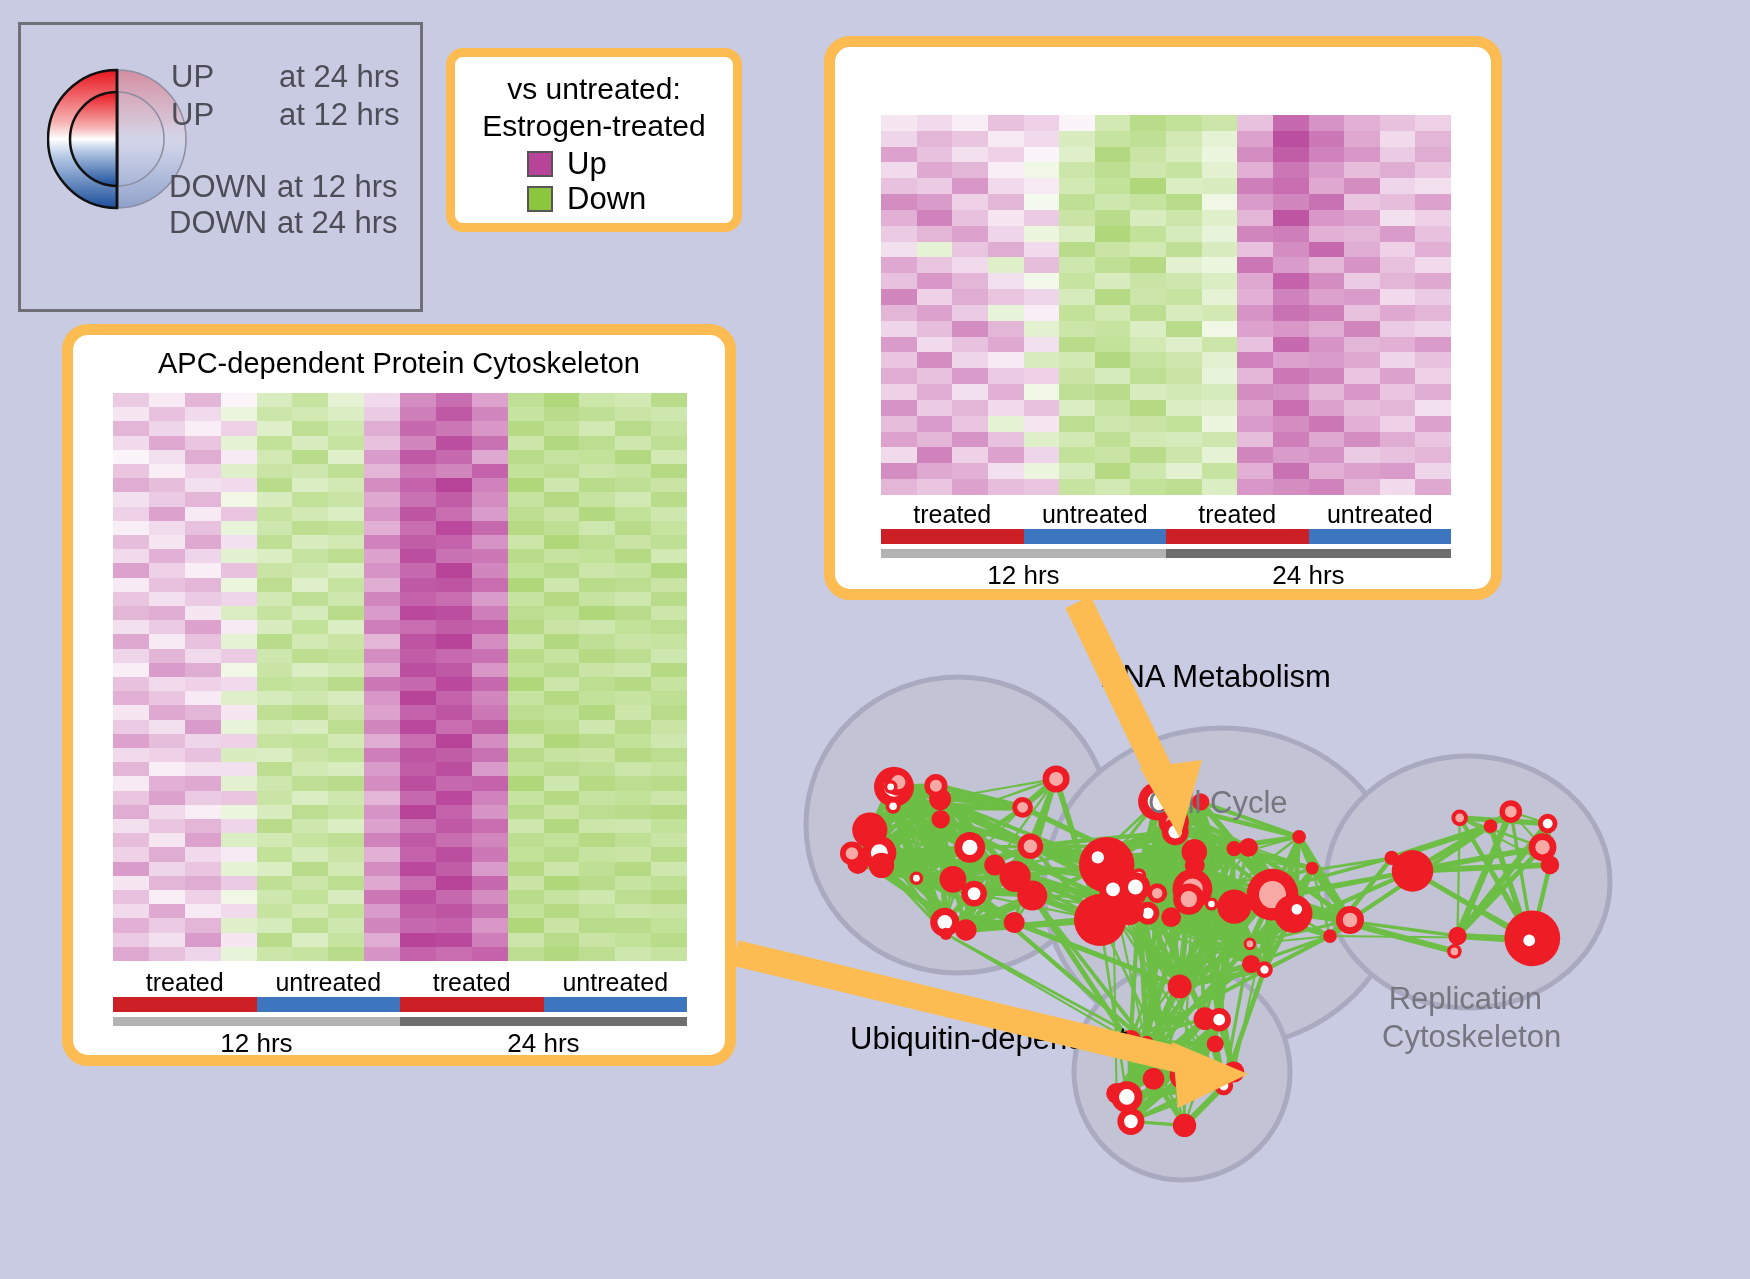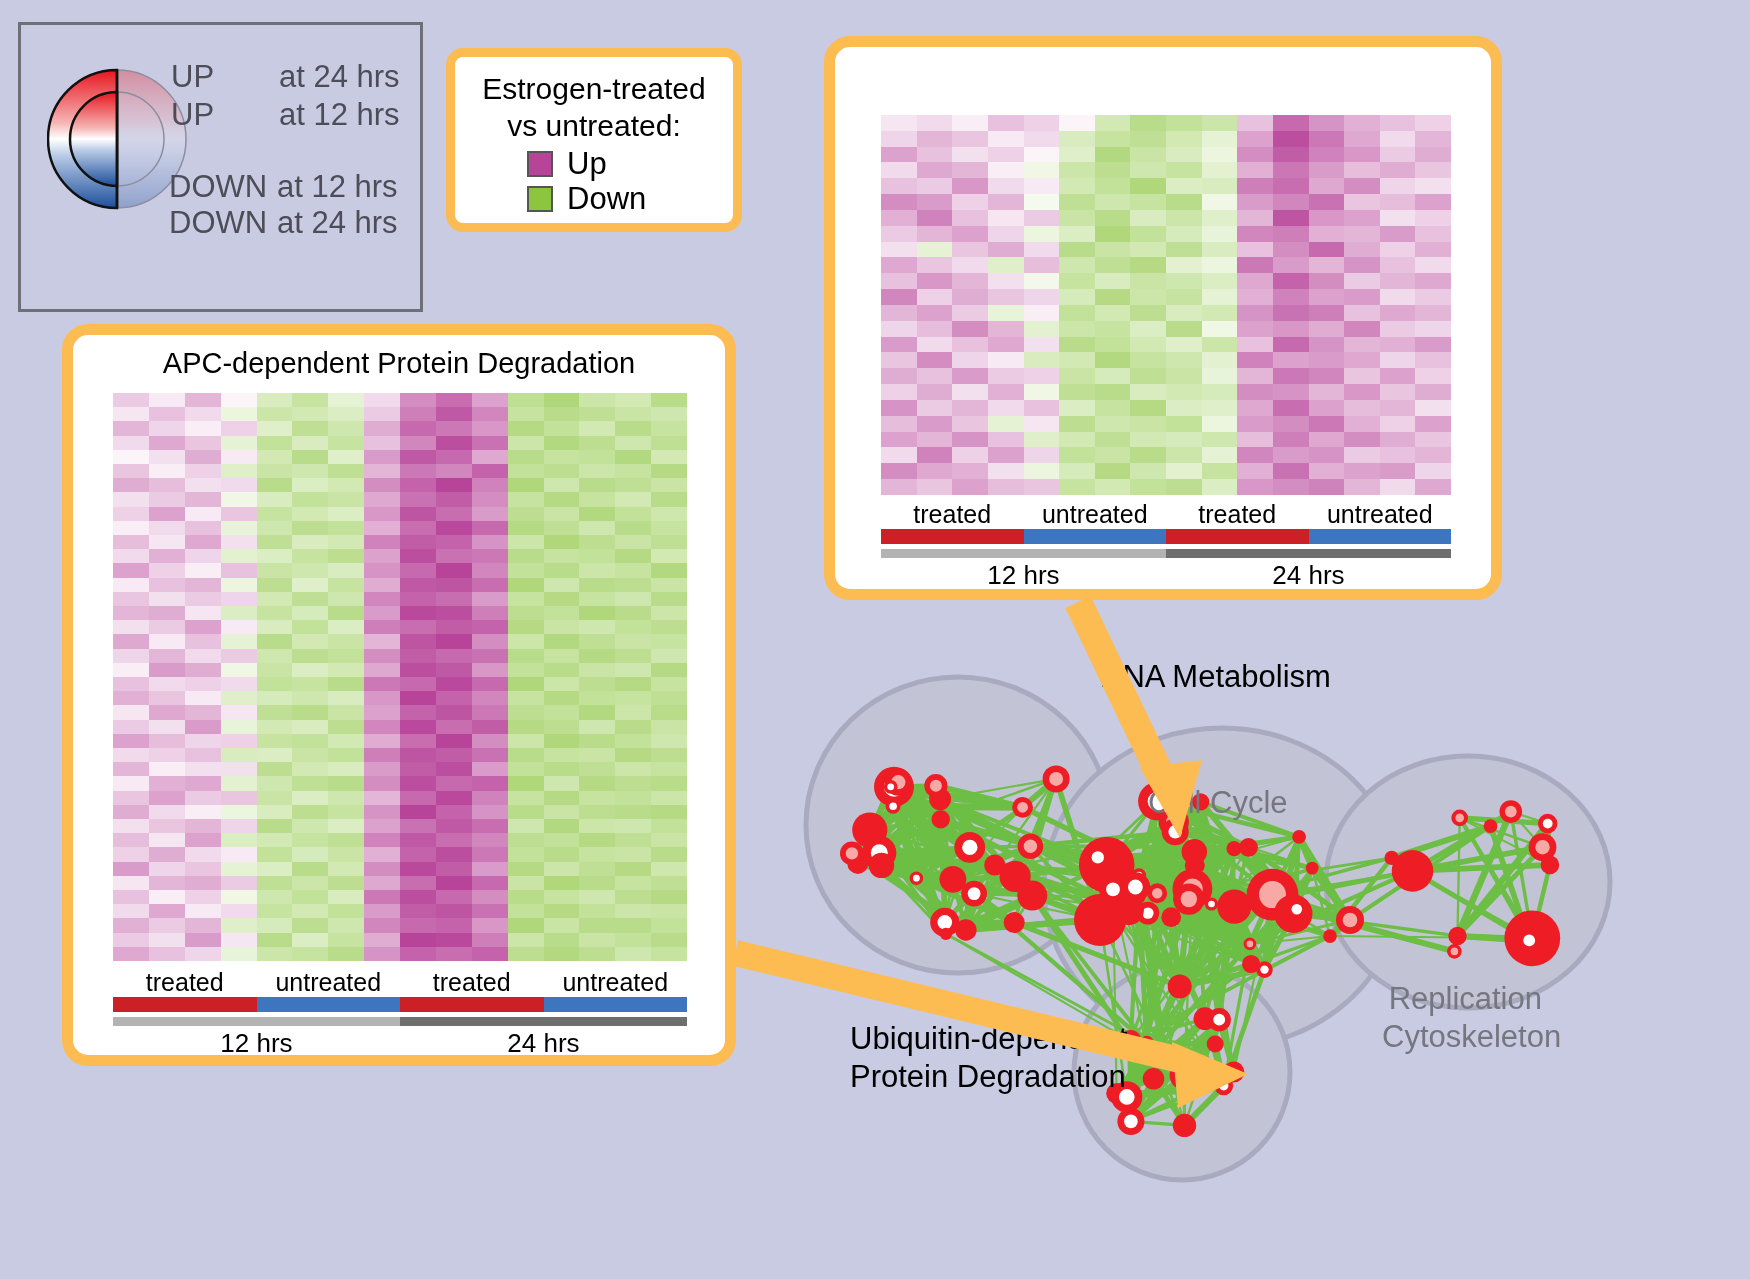--- a/index.html
+++ b/index.html
@@ -133,22 +133,22 @@
     </div>
     <div class="key-row" id="key-dn24">
       <span class="key-word key-word-w">DOWN</span>
       <span class="key-time">at 24 hrs</span>
     </div>
 
   </div>
 
   <div id="est-box">
     <div id="est-title">
+      <div>vs untreated:</div>
       <div>Estrogen-treated</div>
-      <div>vs untreated:</div>
     </div>
     <div class="est-item">
       <span class="swatch" style="background:#b8449a"></span>
       <span class="est-label">Up</span>
     </div>
     <div class="est-item">
       <span class="swatch" style="background:#8cc63f"></span>
       <span class="est-label">Down</span>
     </div>
   </div>
@@ -559,21 +559,21 @@
         <div class="c-dgray" style="width:50%"></div>
       </div>
       <div class="time-labels">
         <span style="width:50%">12 hrs</span>
         <span style="width:50%">24 hrs</span>
       </div>
     </div>
   </div>
 
   <div class="panel" id="panel-apc">
-    <div class="panel-title">APC-dependent Protein Degradation</div>
+    <div class="panel-title">APC-dependent Protein Cytoskeleton</div>
     <div class="heat" id="heat-apc" style="left: 40px; top: 58px; width: 574px; height: 568px; grid-template-columns: repeat(16, 1fr); grid-template-rows: repeat(40, 1fr);">
         <div style="background:rgb(235,203,227)"></div>
         <div style="background:rgb(247,234,244)"></div>
         <div style="background:rgb(227,182,216)"></div>
         <div style="background:rgb(251,245,249)"></div>
         <div style="background:rgb(217,236,191)"></div>
         <div style="background:rgb(198,227,159)"></div>
         <div style="background:rgb(229,242,212)"></div>
         <div style="background:rgb(241,218,235)"></div>
         <div style="background:rgb(212,141,193)"></div>
@@ -1936,21 +1936,20 @@
     </svg>
 
     <div class="net-label" id="lbl-dna">DNA Metabolism</div>
     <div class="net-label" id="lbl-cc">Cell Cycle</div>
     <div class="net-label" id="lbl-mt">
       <div>Replication</div>
       <div>Cytoskeleton</div>
     </div>
     <div class="net-label" id="lbl-ub">
       <div>Ubiquitin-dependent</div>
-      <div>Protein Degradation</div>
     </div>
   </div>
 
   <svg class="arrow" style="left:0;top:0;width:1750px;height:1279px;pointer-events:none" viewBox="0 0 1750 1279">
 
     <path d="M1078 602 L1163 780" stroke="#fcbc51" stroke-width="28" fill="none"></path>
     <path d="M1180 838 L1140 768 L1202 760 Z" fill="#fcbc51"></path>
 
     <path d="M735 953 L1180 1060" stroke="#fcbc51" stroke-width="26" fill="none"></path>
     <path d="M1248 1074 L1172 1042 L1178 1108 Z" fill="#fcbc51"></path>

